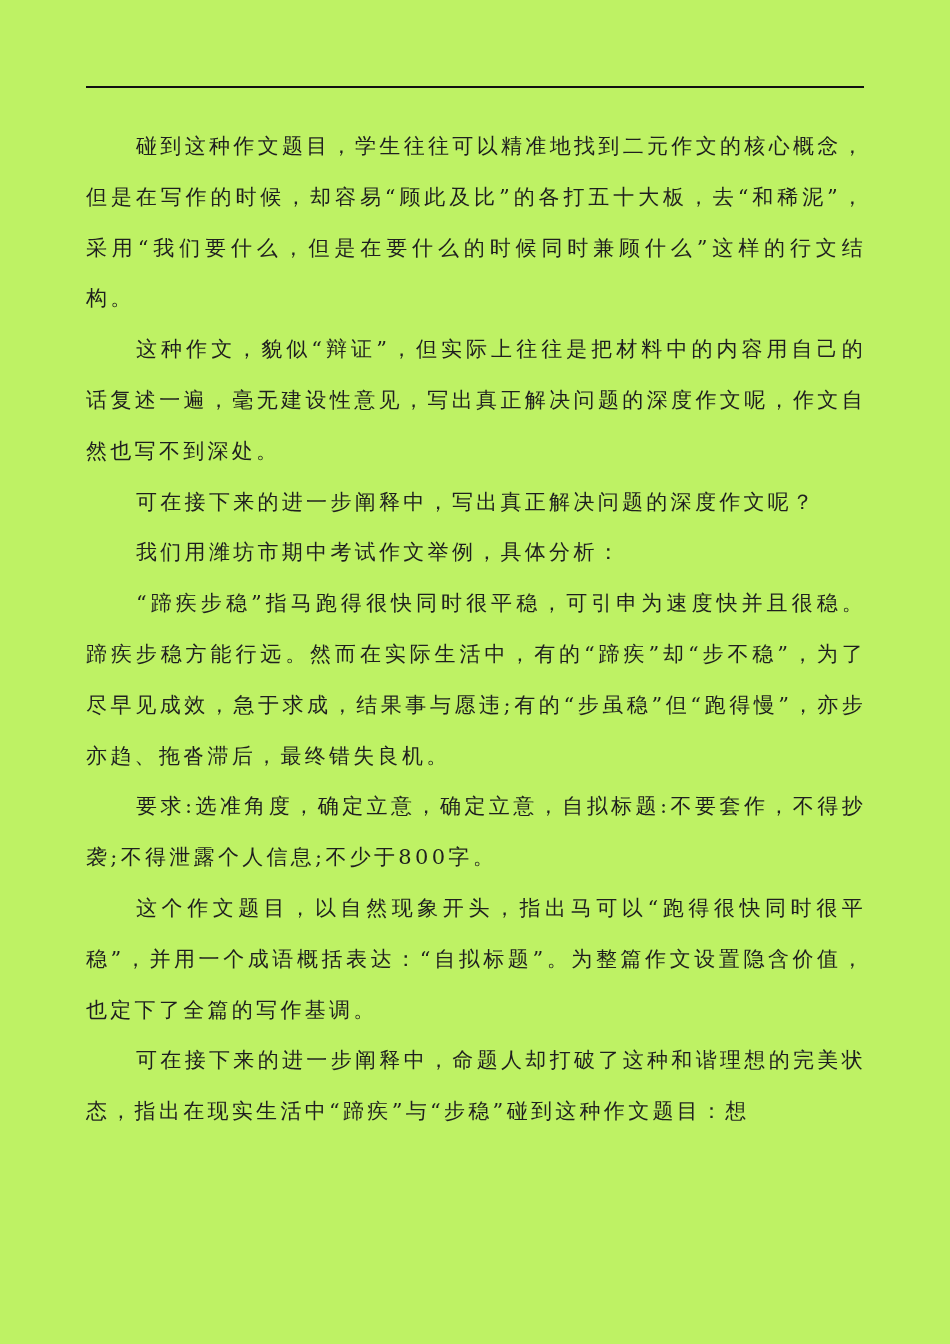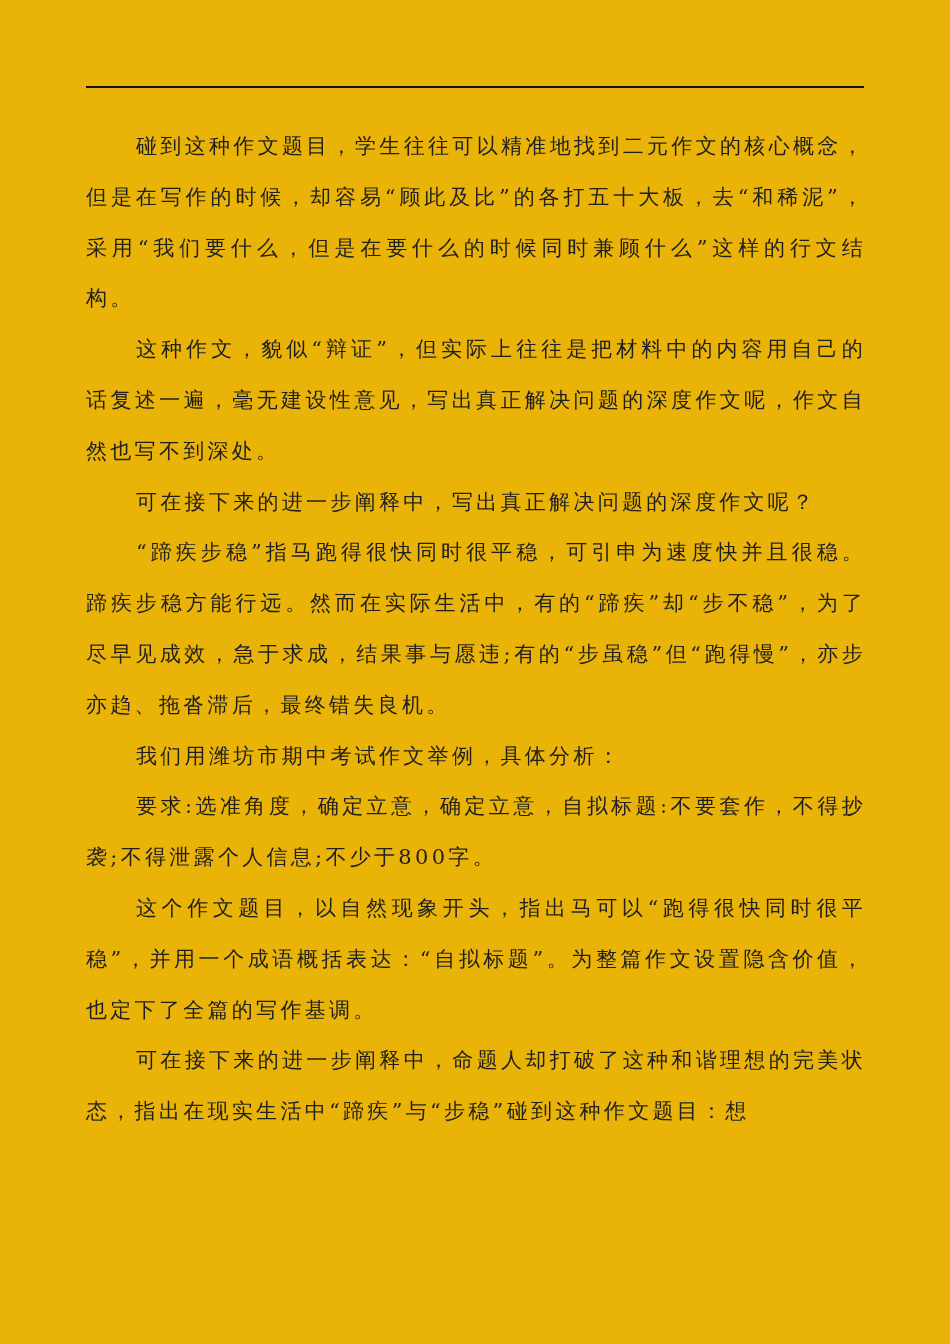--- a/index.html
+++ b/index.html
@@ -13,21 +13,21 @@
       position: relative;
       overflow: hidden;
       font-family: "DejaVu Serif", "Liberation Serif", serif;
       color: #1a1a1a;
     }
     .page {
       position: absolute;
       left: 0; top: 0;
       width: 950px;
       height: 1344px;
-      background: #eab308;
+      background: #bef264;
     }
     .header-rule {
       position: absolute;
       left: 86px;
       top: 86px;
       width: 778px;
       height: 0;
       border-top: 2px solid #111;
     }
     .body-text {
@@ -51,19 +51,19 @@
 </head>
 <body>
 
 <div class="page">
   <div class="header-rule"></div>
 
   <div class="body-text">
     <p class="para indent">碰到这种作文题目，学生往往可以精准地找到二元作文的核心概念，但是在写作的时候，却容易“顾此及比”的各打五十大板，去“和稀泥”，采用“我们要什么，但是在要什么的时候同时兼顾什么”这样的行文结构。</p>
     <p class="para indent">这种作文，貌似“辩证”，但实际上往往是把材料中的内容用自己的话复述一遍，毫无建设性意见，写出真正解决问题的深度作文呢，作文自然也写不到深处。</p>
     <p class="para indent">可在接下来的进一步阐释中，写出真正解决问题的深度作文呢？</p>
+    <p class="para indent">我们用潍坊市期中考试作文举例，具体分析：</p>
     <p class="para indent">“蹄疾步稳”指马跑得很快同时很平稳，可引申为速度快并且很稳。蹄疾步稳方能行远。然而在实际生活中，有的“蹄疾”却“步不稳”，为了尽早见成效，急于求成，结果事与愿违;有的“步虽稳”但“跑得慢”，亦步亦趋、拖沓滞后，最终错失良机。</p>
-    <p class="para indent">我们用潍坊市期中考试作文举例，具体分析：</p>
     <p class="para indent">要求:选准角度，确定立意，确定立意，自拟标题:不要套作，不得抄袭;不得泄露个人信息;不少于800字。</p>
     <p class="para indent">这个作文题目，以自然现象开头，指出马可以“跑得很快同时很平稳”，并用一个成语概括表达：“自拟标题”。为整篇作文设置隐含价值，也定下了全篇的写作基调。</p>
     <p class="para indent">可在接下来的进一步阐释中，命题人却打破了这种和谐理想的完美状态，指出在现实生活中“蹄疾”与“步稳”碰到这种作文题目：想</p>
   </div>
 </div>
 
 </body></html>

